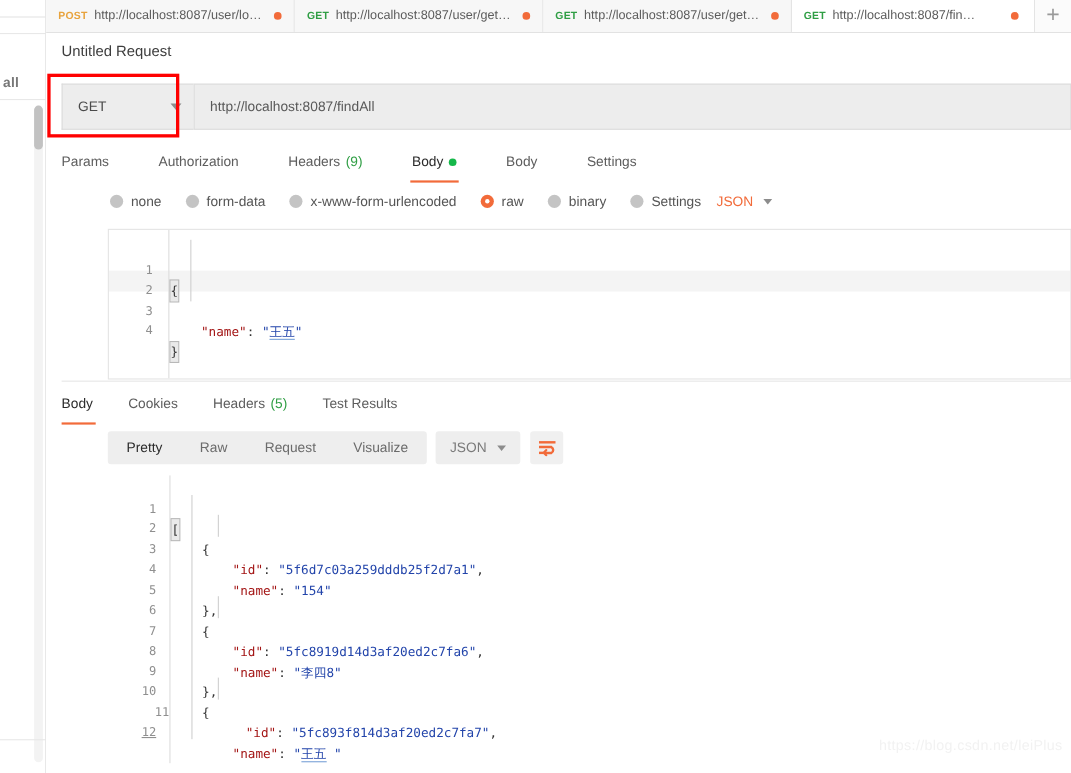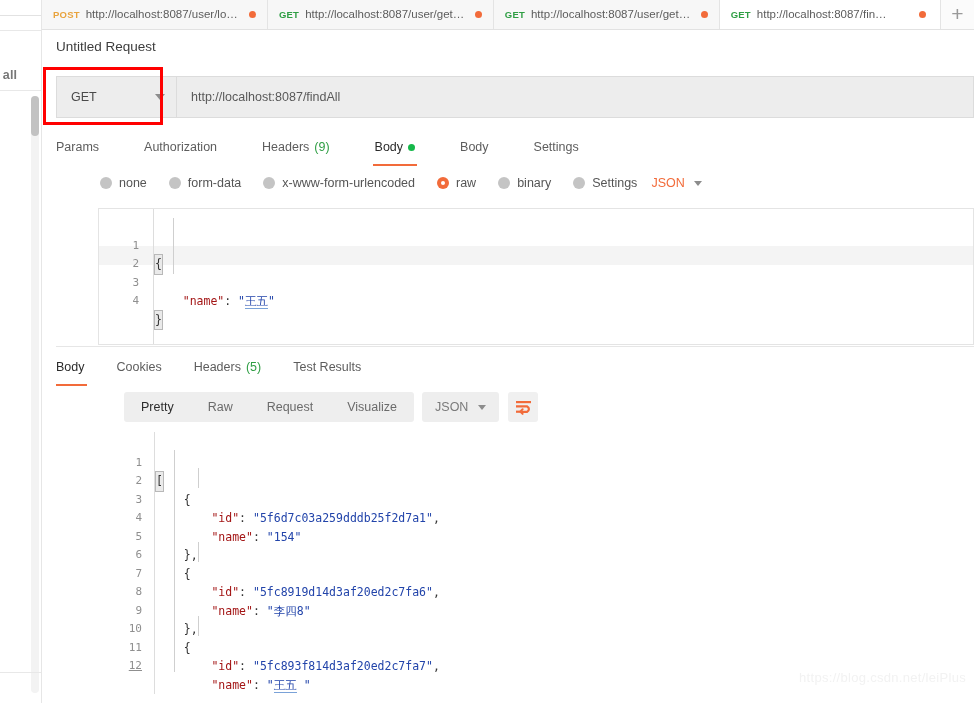--- a/index.html
+++ b/index.html
@@ -163,21 +163,21 @@
   .resp-editor { left:66px; top:432px; width:866px; height:262px; border:none; }
 
   
   .resp-tabs {
     position:absolute; left:14px; top:354px; width:918px; height:28px; display:flex;
   }
 
   
   .resp-toolbar { position:absolute; left:56px; top:392px; height:30px; display:flex; align-items:center; }
   .seg-group {
-    display:flex; align-items:center; height:30px; background:#eeeeee; border-radius:3px; overflow:hidden;margin-left:26px;
+    display:flex; align-items:center; height:30px; background:#eeeeee; border-radius:3px; overflow:hidden;
   }
   .seg { padding:0 17px; height:30px; display:flex; align-items:center; font-size:12.5px; color:#6b6b6b; }
   .seg.active { color:#2b2b2b; }
   .fmt-select {
     display:flex; align-items:center; gap:10px; height:30px;
     background:#eeeeee; border-radius:3px; padding:0 13px; margin-left:8px;
     font-size:12.5px; color:#7a7a7a;
   }
   .wrap-btn {
     width:30px; height:30px; margin-left:9px; background:#f0f0f0; border-radius:3px;
@@ -406,21 +406,21 @@
           <span class="code" style="left:48px;">        <span class="tk-key">"name"</span><span class="tk-punc">: </span><span class="tk-str">"李四8"</span></span>
         </div>
         <div class="code-line" style="position:absolute; top:151px; left:0; right:0;">
           <span class="ln" style="width:34px;">9</span>
           <span class="code" style="left:48px;">    <span class="tk-punc">},</span></span>
         </div>
         <div class="code-line" style="position:absolute; top:169.5px; left:0; right:0;">
           <span class="ln" style="width:34px;">10</span>
           <span class="code" style="left:48px;">    <span class="tk-punc">{</span></span>
         </div>
-        <div class="code-line" style="position:absolute; top:188px; left:0; right:0;">
+        <div class="code-line" style="position:absolute; top:188px; left:12px; right:0;">
           <span class="ln" style="width:34px;">11</span>
           <span class="code" style="left:48px;">        <span class="tk-key">"id"</span><span class="tk-punc">: </span><span class="tk-str">"5fc893f814d3af20ed2c7fa7"</span><span class="tk-punc">,</span></span>
         </div>
         <div class="code-line" style="position:absolute; top:206.5px; left:0; right:0;">
           <span class="ln" style="width:34px;text-decoration:underline;">12</span>
           <span class="code" style="left:48px;">        <span class="tk-key">"name"</span><span class="tk-punc">: </span><span class="tk-str">"</span><span class="cn">王五</span><span class="tk-str"> "</span></span>
         </div>
         <div class="code-line" style="position:absolute; top:243.5px; left:0; right:0;">
           
           

